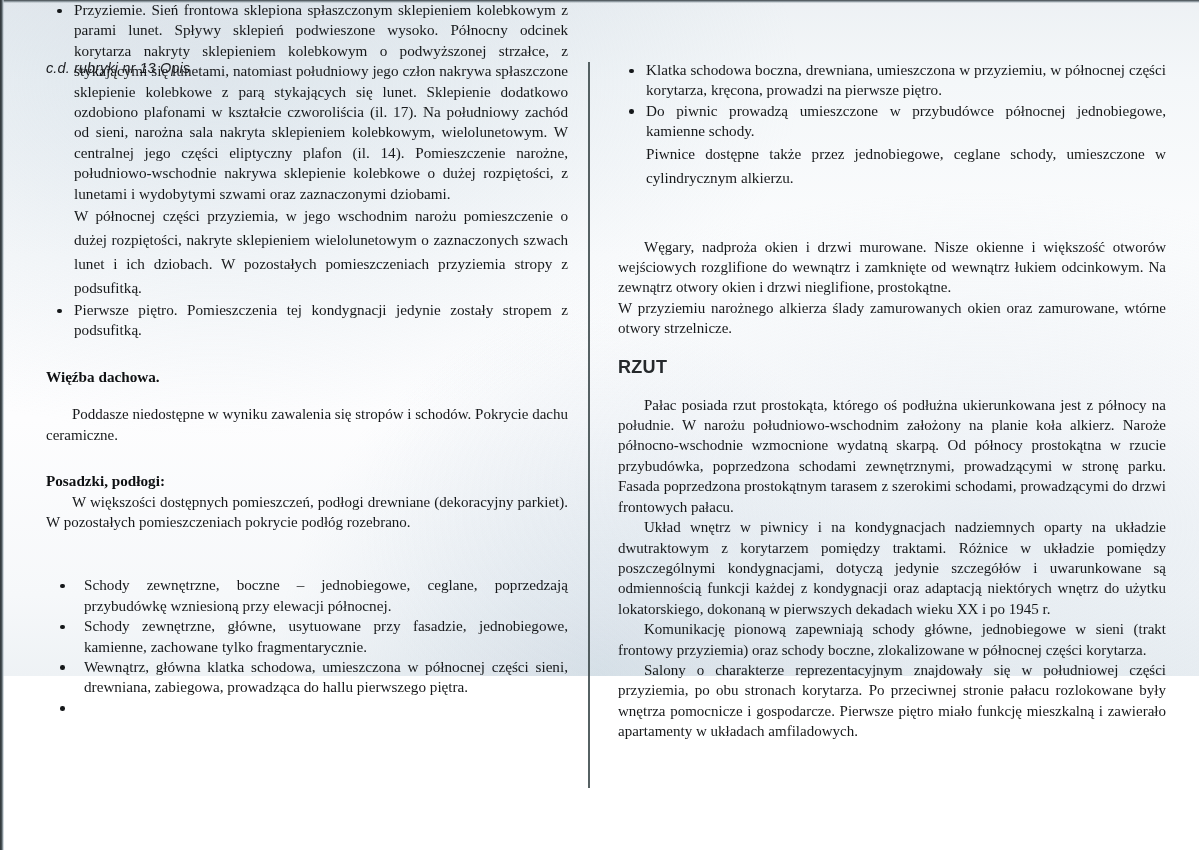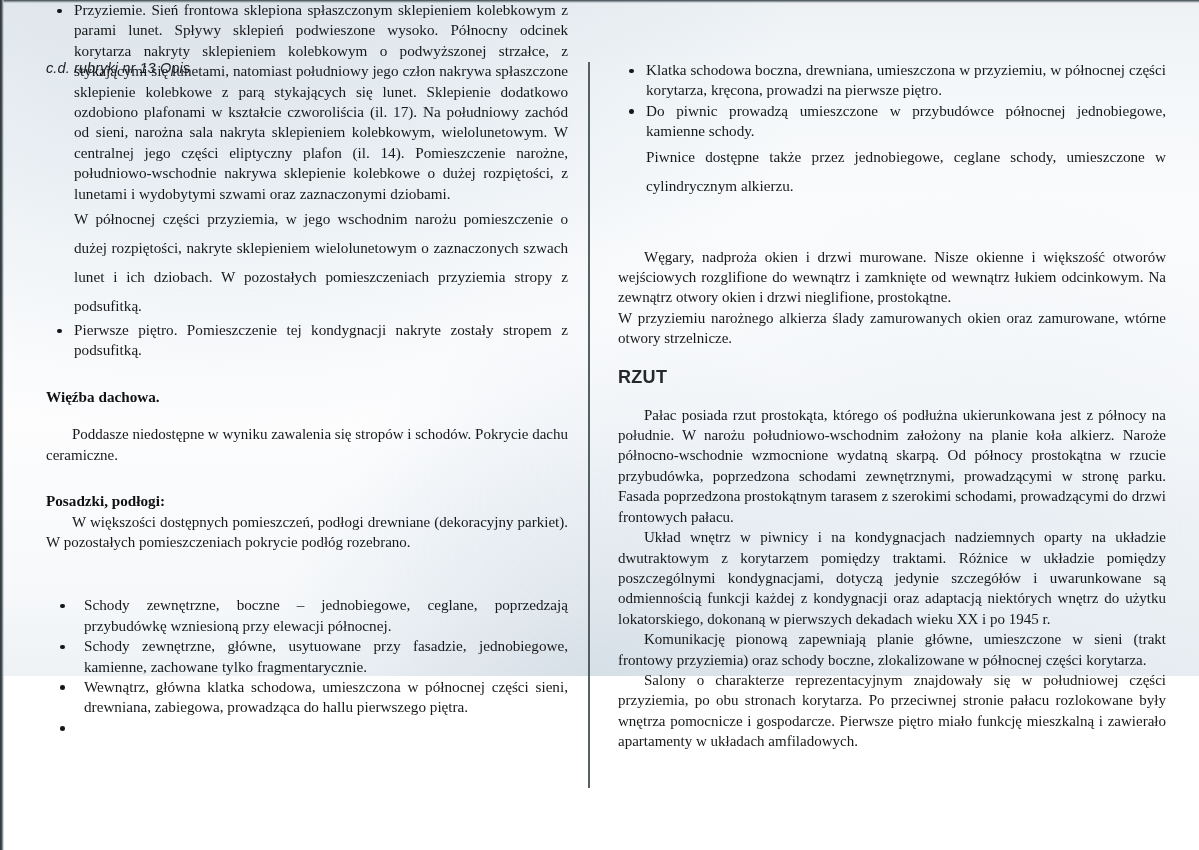--- a/index.html
+++ b/index.html
@@ -161,21 +161,21 @@
   ul.bullets.wide > li::before { left: 14px; }
   .gap-md  { height: 17px; }
   .gap-lg  { height: 26px; }
   .gap-xl  { height: 30px; }
 
   
   p.sub-para {
     margin: 0;
     padding-left: 28px;
     font-size: 15.2px;
-    line-height: 29px;
+    line-height: 24px;
     text-align: justify;
     color: #16181a;
   }
 </style>
 </head>
 <body>
 
 <div id="page">
 
   <div class="scan-edge-top"></div>
@@ -187,21 +187,21 @@
   <div class="col col-left">
     <div class="body-block">
 
       <ul class="bullets">
         <li>Przyziemie. Sień frontowa sklepiona spłaszczonym sklepieniem kolebkowym z parami lunet. Spływy sklepień podwieszone wysoko. Północny odcinek korytarza nakryty sklepieniem kolebkowym o podwyższonej strzałce, z stykającymi się lunetami, natomiast południowy jego człon nakrywa spłaszczone sklepienie kolebkowe z parą stykających się lunet. Sklepienie dodatkowo ozdobiono plafonami w kształcie czworoliścia (il. 17). Na południowy zachód od sieni, narożna sala nakryta sklepieniem kolebkowym, wielolunetowym. W centralnej jego części eliptyczny plafon (il. 14). Pomieszczenie narożne, południowo-wschodnie nakrywa sklepienie kolebkowe o dużej rozpiętości, z lunetami i wydobytymi szwami oraz zaznaczonymi dziobami.</li>
       </ul>
 
       <p class="sub-para">W północnej części przyziemia, w jego wschodnim narożu pomieszczenie o dużej rozpiętości, nakryte sklepieniem wielolunetowym o zaznaczonych szwach lunet i ich dziobach. W pozostałych pomieszczeniach przyziemia stropy z podsufitką.</p>
 
       <ul class="bullets">
-        <li>Pierwsze piętro. Pomieszczenie tej kondygnacji nakryte zostały stropem z podsufitką.</li>
+        <li>Pierwsze piętro. Pomieszczenia tej kondygnacji jedynie zostały stropem z podsufitką.</li>
       </ul>
 
       <div class="gap-lg"></div>
 
       <h3 class="heading-bold">Więźba dachowa.</h3>
 
       <div class="gap-md"></div>
 
       <p class="para indent">Poddasze niedostępne w wyniku zawalenia się stropów i schodów. Pokrycie dachu ceramiczne.</p>
 
@@ -248,20 +248,20 @@
       <div class="gap-md"></div>
 
       <h3 class="heading-sans">RZUT</h3>
 
       <div class="gap-md"></div>
 
       <p class="para indent">Pałac posiada rzut prostokąta, którego oś podłużna ukierunkowana jest z północy na południe. W narożu południowo-wschodnim założony na planie koła alkierz. Naroże północno-wschodnie wzmocnione wydatną skarpą. Od północy prostokątna w rzucie przybudówka, poprzedzona schodami zewnętrznymi, prowadzącymi w stronę parku. Fasada poprzedzona prostokątnym tarasem z szerokimi schodami, prowadzącymi do drzwi frontowych pałacu.</p>
 
       <p class="para indent">Układ wnętrz w piwnicy i na kondygnacjach nadziemnych oparty na układzie dwutraktowym z korytarzem pomiędzy traktami. Różnice w układzie pomiędzy poszczególnymi kondygnacjami, dotyczą jedynie szczegółów i uwarunkowane są odmiennością funkcji każdej z kondygnacji oraz adaptacją niektórych wnętrz do użytku lokatorskiego, dokonaną w pierwszych dekadach wieku XX i po 1945 r.</p>
 
-      <p class="para indent">Komunikację pionową zapewniają planie główne, umieszczone w sieni (trakt frontowy przyziemia) oraz schody boczne, zlokalizowane w północnej części korytarza.</p>
+      <p class="para indent">Komunikację pionową zapewniają schody główne, jednobiegowe w sieni (trakt frontowy przyziemia) oraz schody boczne, zlokalizowane w północnej części korytarza.</p>
 
       <p class="para indent">Salony o charakterze reprezentacyjnym znajdowały się w południowej części przyziemia, po obu stronach korytarza. Po przeciwnej stronie pałacu rozlokowane były wnętrza pomocnicze i gospodarcze. Pierwsze piętro miało funkcję mieszkalną i zawierało apartamenty w układach amfiladowych.</p>
 
     </div>
   </div>
 
 </div>
 
 </body></html>

